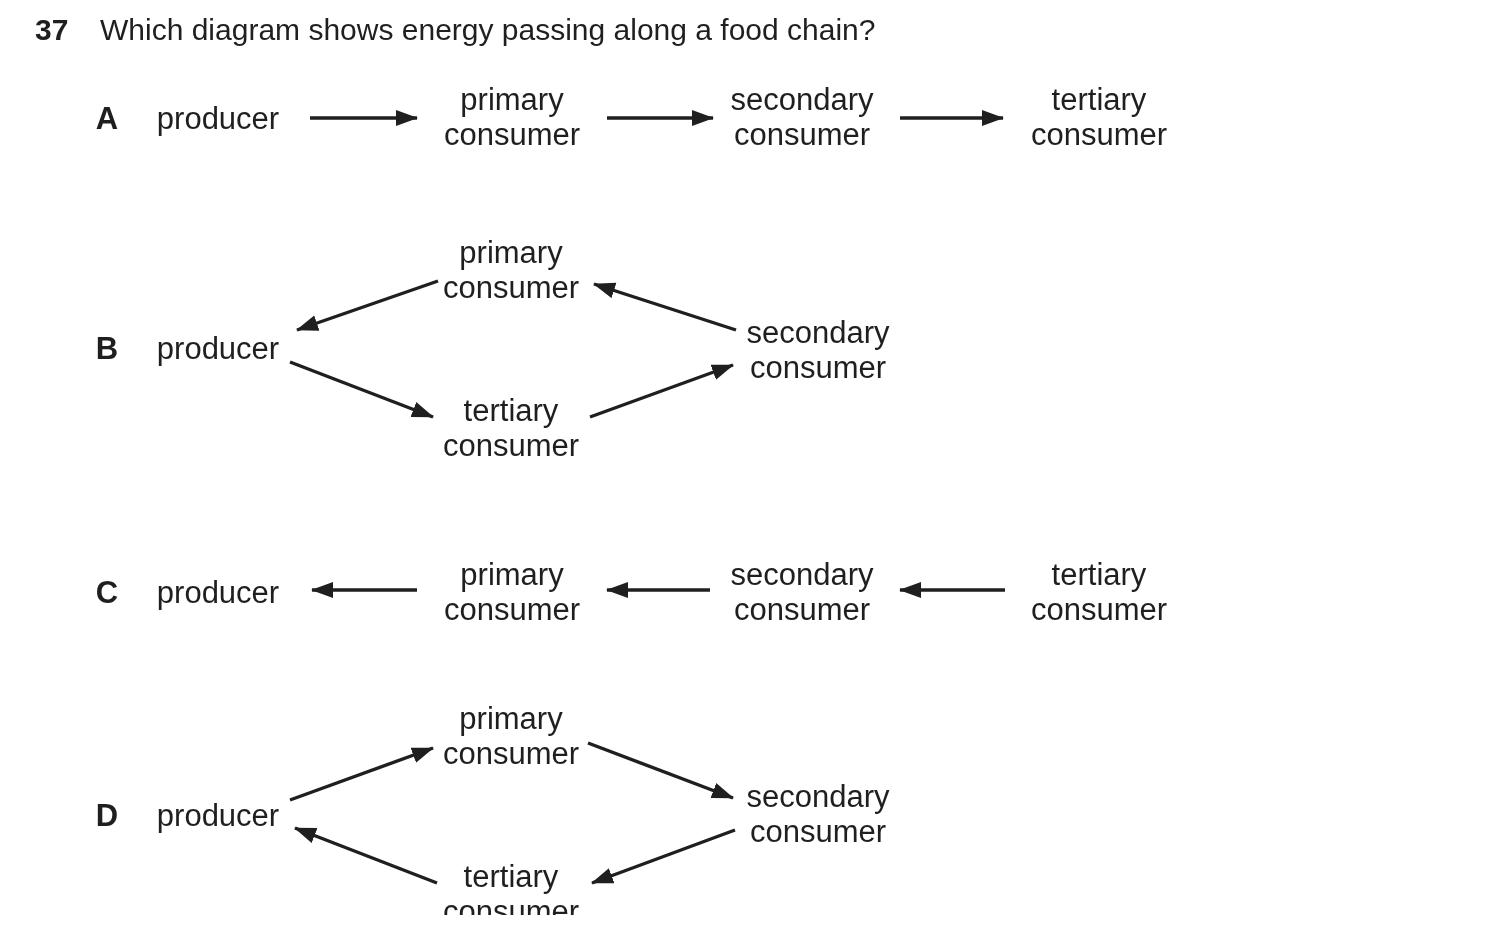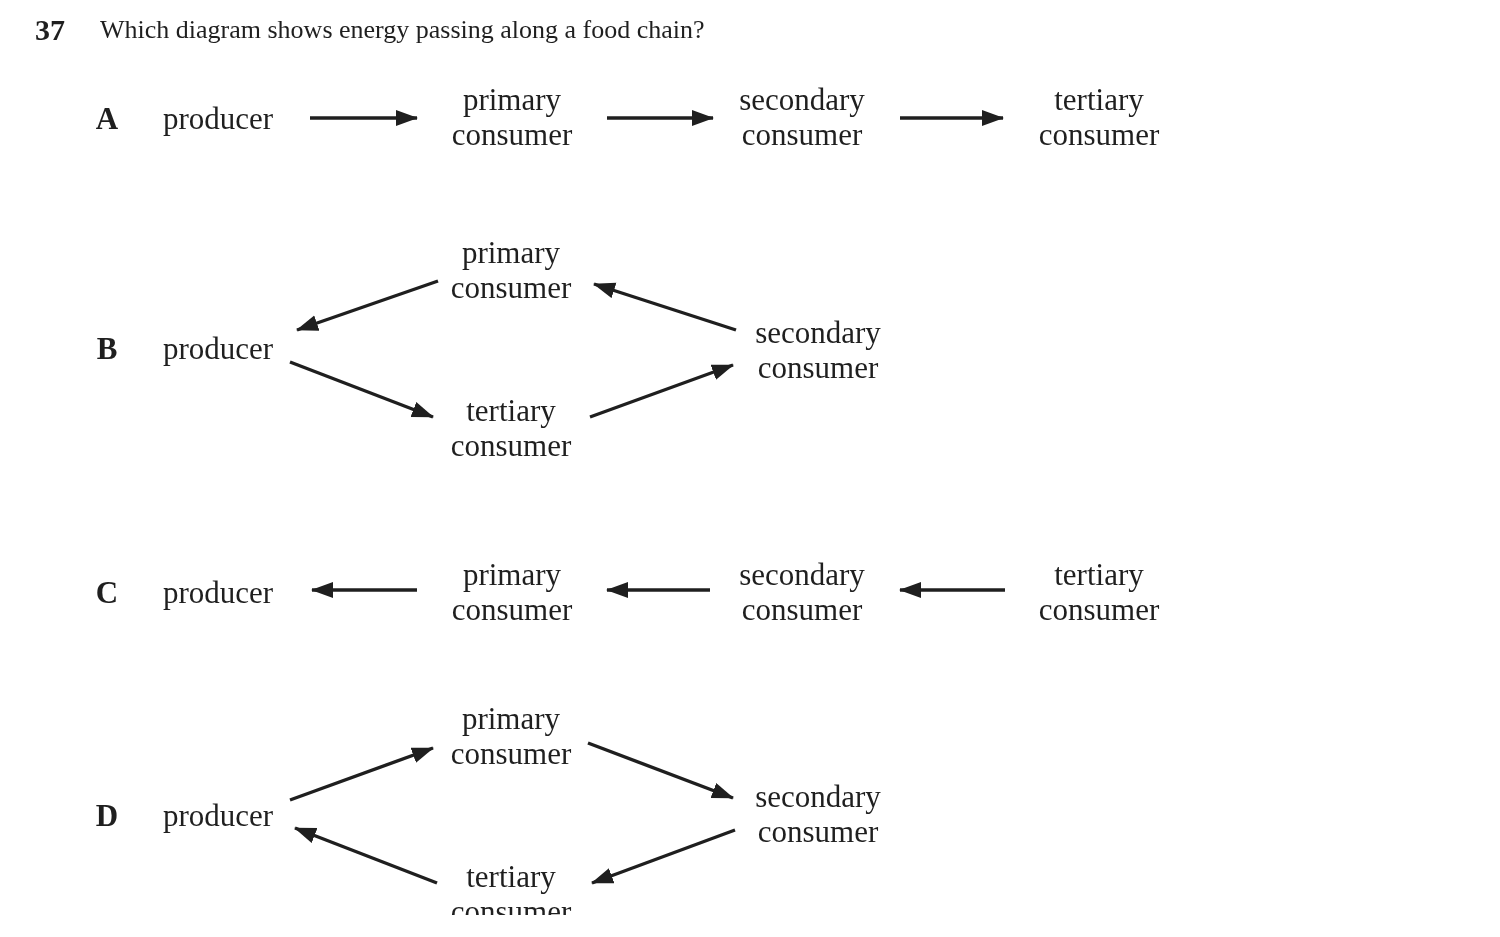--- a/index.html
+++ b/index.html
@@ -6,36 +6,36 @@
     --ink:#1f1f1f;
     --paper:#ffffff;
   }
   html,body{margin:0;padding:0;background:#fff;}
   .page{
     position:relative;
     width:1500px;
     height:915px;
     background:var(--paper);
     color:var(--ink);
-    font-family:Liberation Serif, serif;
+    font-family:Liberation Sans, sans-serif;
     overflow:hidden;
   }
   .qnum{
     position:absolute;
     left:35px; top:31px;
     transform:translateY(-52%);
     font-size:30px;
     font-weight:bold;
     white-space:nowrap;
   }
   .qtext{
     position:absolute;
     left:100px; top:31px;
     transform:translateY(-52%);
-    font-size:26px;
+    font-size:30px;
     white-space:nowrap;
   }
   .letter{
     position:absolute;
     transform:translate(-50%,-50%);
     font-size:31px;
     font-weight:bold;
     line-height:35px;
   }
   .node{

